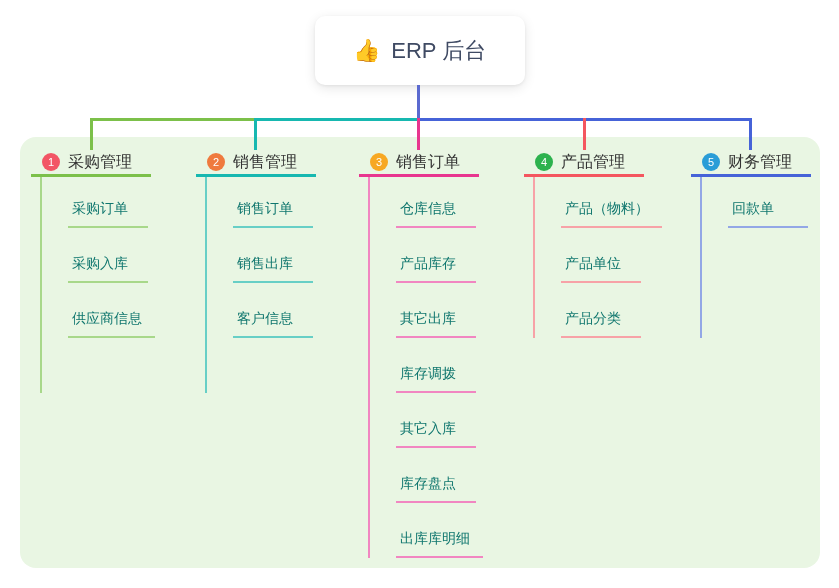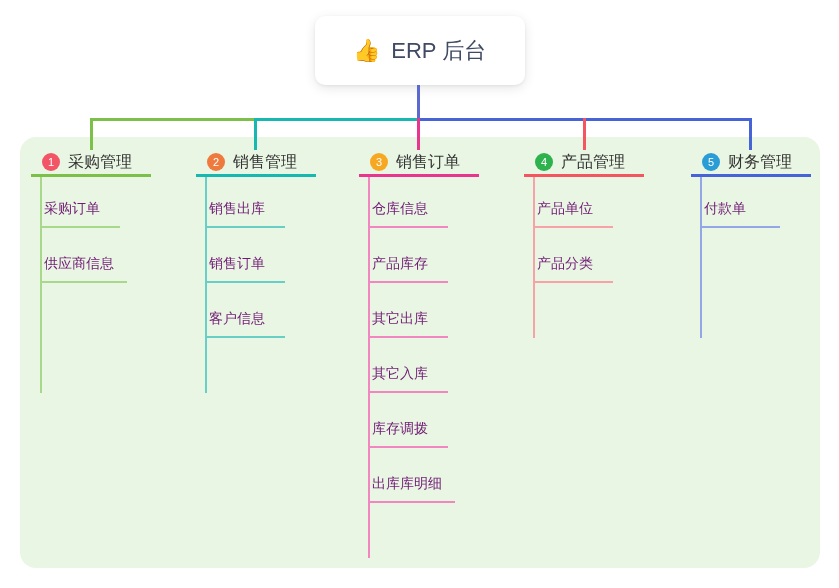--- a/index.html
+++ b/index.html
@@ -39,21 +39,21 @@
     width:18px;height:18px;border-radius:50%;background:var(--b);
     color:#fff;font-size:11px;line-height:18px;text-align:center;flex:0 0 18px;
   }
   .trunk{position:absolute;left:9px;top:27px;width:2px;background:var(--l);}
   .children{position:absolute;left:9px;top:23px;}
   .child{
     box-sizing:border-box;height:55px;width:fit-content;min-width:80px;
     display:flex;align-items:flex-end;
     padding:0 13px 8px 4px;
     border-bottom:2px solid var(--l);
-    font-size:14px;color:#701a75;white-space:nowrap;
+    font-size:14px;color:#0f766e;white-space:nowrap;margin-left:28px;
   }
 </style>
 </head>
 <body>
 
 <div class="stage">
 
   <div class="panel"></div>
 
   <div class="root-card">
@@ -72,69 +72,72 @@
   <div class="vline drop" style="left: 749px; background: rgb(70, 99, 216);"></div>
 
   <div class="branch" style="left: 31px; --c: #7cc04a; --l: #a8d88a; --b: #f25565;">
     <div class="branch-header">
       <span class="badge">1</span>
       <span>采购管理</span>
     </div>
     <div class="trunk" style="height:216px;"></div>
     <div class="children">
       <div class="child">采购订单</div>
+      <div class="child">采购入库</div>
       <div class="child">供应商信息</div>
     </div>
   </div>
 
   <div class="branch" style="left: 196px; --c: #17b8b0; --l: #67cfc6; --b: #ef7a3e;">
     <div class="branch-header">
       <span class="badge">2</span>
       <span>销售管理</span>
     </div>
     <div class="trunk" style="height:216px;"></div>
     <div class="children">
+      <div class="child">销售订单</div>
       <div class="child">销售出库</div>
-      <div class="child">销售订单</div>
       <div class="child">客户信息</div>
     </div>
   </div>
 
   <div class="branch" style="left: 359px; --c: #e8368f; --l: #f186c1; --b: #f7a823;">
     <div class="branch-header">
       <span class="badge">3</span>
       <span>销售订单</span>
     </div>
     <div class="trunk" style="height:381px;"></div>
     <div class="children">
       <div class="child">仓库信息</div>
       <div class="child">产品库存</div>
       <div class="child">其它出库</div>
+      <div class="child">库存调拨</div>
       <div class="child">其它入库</div>
-      <div class="child">库存调拨</div>
+      <div class="child">库存盘点</div>
       <div class="child">出库库明细</div>
     </div>
   </div>
 
   <div class="branch" style="left: 524px; --c: #f4565f; --l: #f7a2a7; --b: #2db24e;">
     <div class="branch-header">
       <span class="badge">4</span>
       <span>产品管理</span>
     </div>
     <div class="trunk" style="height:161px;"></div>
     <div class="children">
+      <div class="child">产品（物料）</div>
       <div class="child">产品单位</div>
       <div class="child">产品分类</div>
     </div>
   </div>
 
   <div class="branch" style="left: 691px; --c: #4663d8; --l: #93a7e6; --b: #2a9dd7;">
     <div class="branch-header">
       <span class="badge">5</span>
       <span>财务管理</span>
     </div>
     <div class="trunk" style="height:161px;"></div>
     <div class="children">
-      <div class="child">付款单</div>
+      <div class="child">回款单</div>
     </div>
   </div>
 
 </div>
 
 </body></html>

